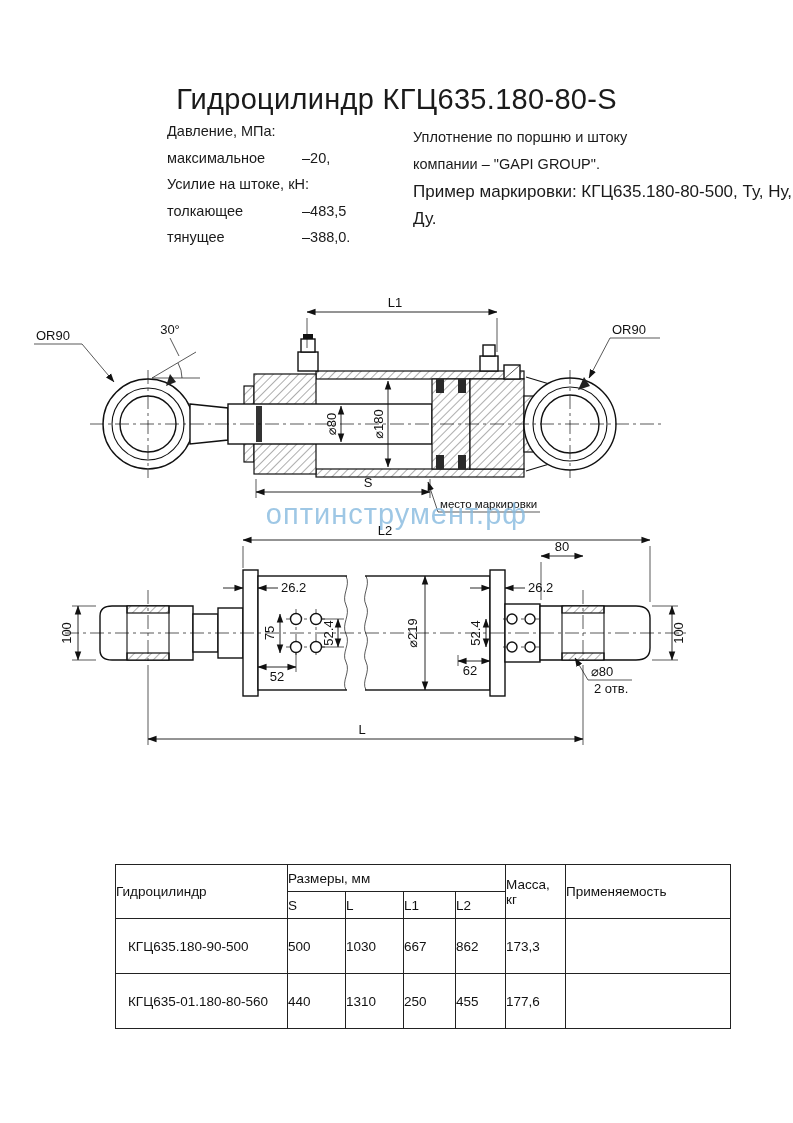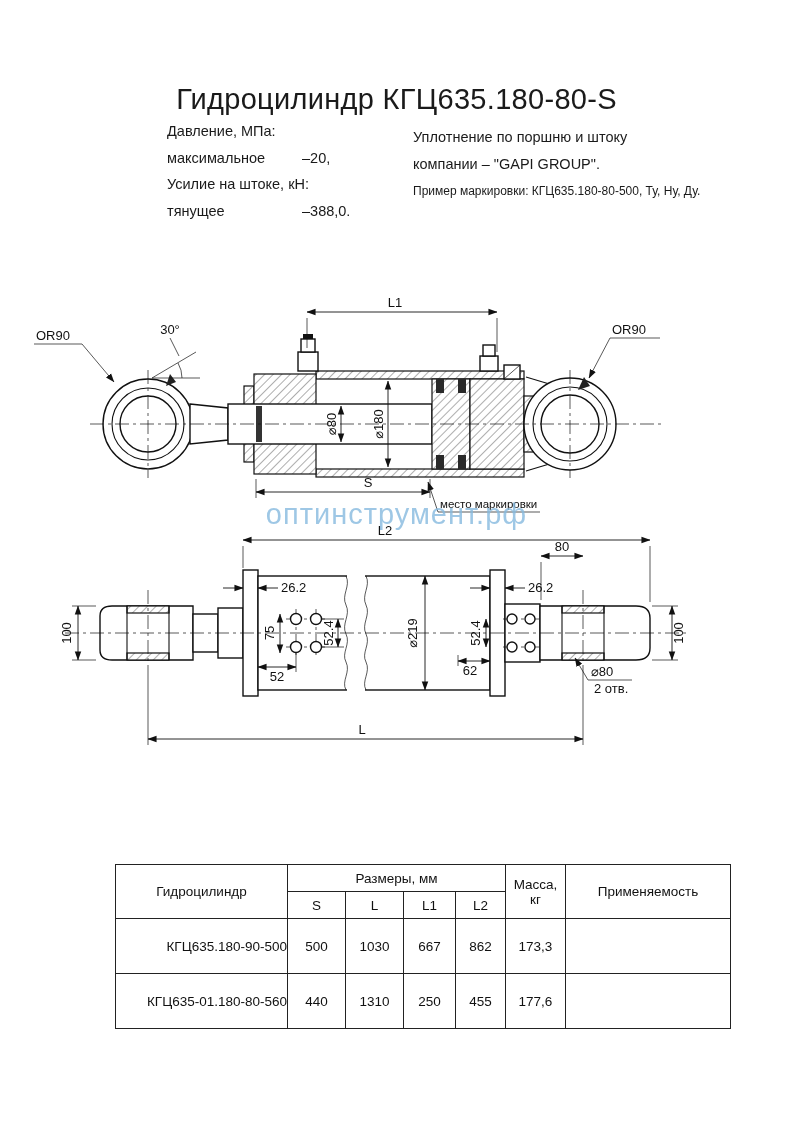--- a/index.html
+++ b/index.html
@@ -3,54 +3,57 @@
 <meta charset="utf-8">
 <style>
   html,body{margin:0;padding:0;background:#e8e8e8;}
   .page{position:relative;width:793px;height:1123px;background:#ffffff;margin:0 auto;
         font-family:"Liberation Sans",sans-serif;color:#1a1a1a;overflow:hidden;}
   .title{position:absolute;top:64px;left:0;width:100%;text-align:center;
          font-size:29px;font-weight:500;letter-spacing:.3px;}
   .specs{position:absolute;left:120px;top:118px;font-size:14.5px;line-height:26.5px;margin-left:47px;}
   .spec-row .lbl{display:inline-block;width:135px;}
   .seal{position:absolute;left:413px;top:116px;font-size:14.5px;line-height:27px;margin-top:8px;}
-  .seal .small{font-size:12px;}
+  .seal .small{font-size:17px;}
   .watermark{position:absolute;top:498px;left:0;width:100%;text-align:center;
              font-size:29px;color:#86badf;opacity:.8;letter-spacing:1px;pointer-events:none;}
   svg.view{position:absolute;left:0;}
   #sideView{top:282px;}
   #bottomView{top:524px;}
   .ol{stroke:#111;stroke-width:1.4;fill:#fff;}
   .ol2{stroke:#111;stroke-width:1.1;fill:none;}
   .hat{stroke:#111;stroke-width:1.2;}
   .dimln{stroke:#111;stroke-width:.9;fill:none;}
   .ext{stroke:#111;stroke-width:.7;fill:none;}
   .cl{stroke:#111;stroke-width:.7;fill:none;stroke-dasharray:14 4 3 4;}
   .dim{font-size:13px;fill:#111;}
   .dimsm{font-size:11.5px;fill:#111;}
   .spec-table{position:absolute;left:115px;top:864px;border-collapse:collapse;
               font-size:13.5px;color:#111;table-layout:fixed;}
-  .spec-table td{border:1.2px solid #222;text-align:center;padding:0;font-weight:400;}
-  .spec-table .desig{text-align:right;padding-left:12px;}
+  .spec-table td{border:1.2px solid #222;padding:0;font-weight:400;}
+  .spec-table .desig{text-align:left;padding-left:12px;}
   .hrow td{height:26px;}
   .drow td{height:54px;}
 </style>
 </head>
 <body>
 
 <div class="page">
 
   <h1 class="title">Гидроцилиндр КГЦ635.180-80-S</h1>
 
   <div class="specs">
     <div>Давление, МПа:</div>
     <div class="spec-row">
       <span class="lbl">максимальное</span><span>–20,</span>
     </div>
     <div>Усилие на штоке, кН:</div>
+    <div class="spec-row">
+      <span class="lbl">толкающее</span><span>–483,5</span>
+    </div>
     <div class="spec-row">
       <span class="lbl">тянущее</span><span>–388,0.</span>
     </div>
   </div>
 
   <div class="seal">
     <div>Уплотнение по поршню и штоку</div>
     <div>компании – "GAPI GROUP".</div>
     <div class="small">Пример маркировки: КГЦ635.180-80-500, Ту, Ну, Ду.</div>
   </div>

